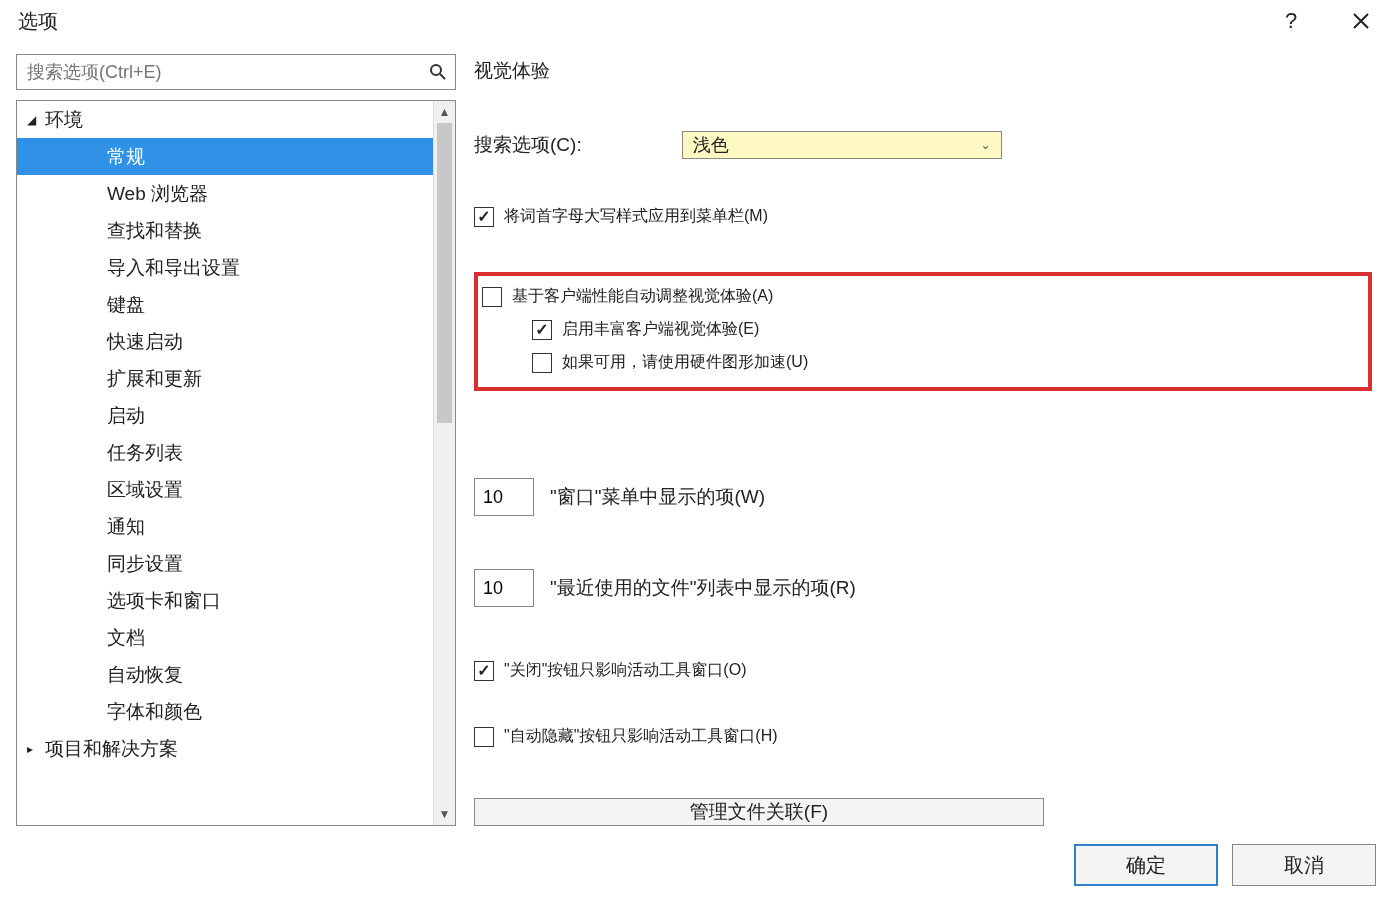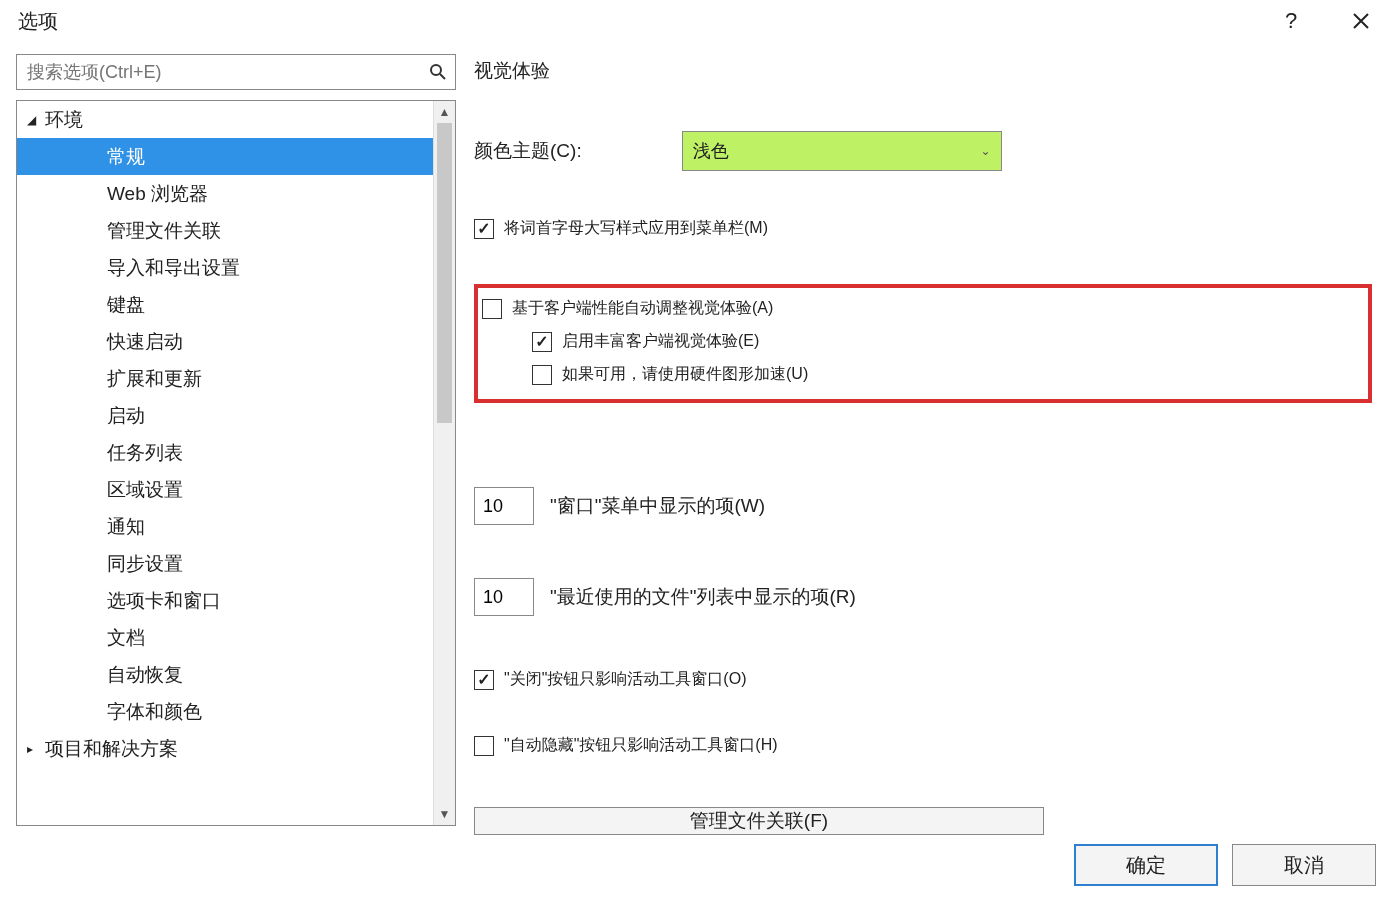--- a/index.html
+++ b/index.html
@@ -22,21 +22,21 @@
 .tree-row.selected { background: #2f92e6; color: #fff; }
 .tree-caret { position: absolute; left: 10px; font-size: 12px; }
 .tree-row.level0 { position: relative; }
 .scrollbar { width: 22px; background: #f0f0f0; border-left: 1px solid #ddd; position: relative; }
 .scroll-arrow { height: 22px; display: flex; align-items: center; justify-content: center; font-size: 12px; color: #555; }
 .scroll-thumb { position: absolute; left: 3px; right: 3px; top: 22px; height: 300px; background: #c8c8c8; }
 .right-col { flex: 1; padding-right: 8px; padding-top: 4px; display: flex; flex-direction: column; gap: 33px; }
 .section-title { font-size: 19px; margin-bottom: 14px; }
 .row { display: flex; align-items: center; margin-bottom: 14px; }
 .row-label { font-size: 19px; }
-.combo { width: 320px; height: 40px; border: 1px solid #888; display: flex; align-items: center; justify-content: space-between; padding: 0 10px; margin-left: 100px; background: #bef264; }
+.combo { width: 320px; height: 28px; border: 1px solid #888; display: flex; align-items: center; justify-content: space-between; padding: 0 10px; margin-left: 100px; background: #fef9c3; }
 .combo-caret { font-size: 12px; color: #555; }
 .chk-row { display: flex; align-items: center; gap: 10px; margin-bottom: 12px; font-size: 16px; }
 .chk { width: 20px; height: 20px; border: 1.5px solid #333; display: flex; align-items: center; justify-content: center; flex-shrink: 0; background: #fff; }
 .chk.checked::after { content: "✓"; font-size: 16px; line-height: 1; color: #222; font-weight: bold; }
 .redbox { border: 4px solid #d83030; padding: 10px 0 10px 4px; margin-bottom: 18px; }
 .indent-1 { margin-left: 50px; }
 .status-text { font-size: 19px; margin-top: 6px; margin-bottom: 30px; margin-left: 12px; }
 .num-row { display: flex; align-items: center; gap: 16px; margin-bottom: 20px; font-size: 19px; }
 .num-input { width: 60px; height: 38px; border: 1px solid #888; text-align: left; padding: 0 8px; font-size: 18px; }
 .big-btn { width: 570px; height: 40px; border: 1px solid #888; background: #f4f4f4; font-size: 19px; display: flex; align-items: center; justify-content: center; cursor: default; margin-top: 6px; }
@@ -78,21 +78,21 @@
             <span class="tree-caret">◢</span>
             <span>环境</span>
           </div>
           <div class="tree-row level1 selected">
               <span>常规</span>
             </div>
           <div class="tree-row level1">
               <span>Web 浏览器</span>
             </div>
           <div class="tree-row level1">
-              <span>管理文件关联</span>
+              <span>查找和替换</span>
             </div>
           <div class="tree-row level1">
               <span>导入和导出设置</span>
             </div>
           <div class="tree-row level1">
               <span>键盘</span>
             </div>
           <div class="tree-row level1">
               <span>快速启动</span>
             </div>
@@ -136,21 +136,21 @@
           <div class="scroll-thumb"></div>
           <div class="scroll-arrow" style="position:absolute;bottom:0;left:0;right:0">▼</div>
         </div>
       </div>
     </div>
 
     <div class="right-col">
       <div class="section-title">视觉体验</div>
 
       <div class="row">
-        <span class="row-label"><span>颜色主题(C):</span></span>
+        <span class="row-label"><span>搜索选项(C):</span></span>
         <div class="combo">
           <span>浅色</span>
           <span class="combo-caret">⌄</span>
         </div>
       </div>
 
       <div class="chk-row">
         <div class="chk checked"></div>
         <span>将词首字母大写样式应用到菜单栏(M)</span>
       </div>

